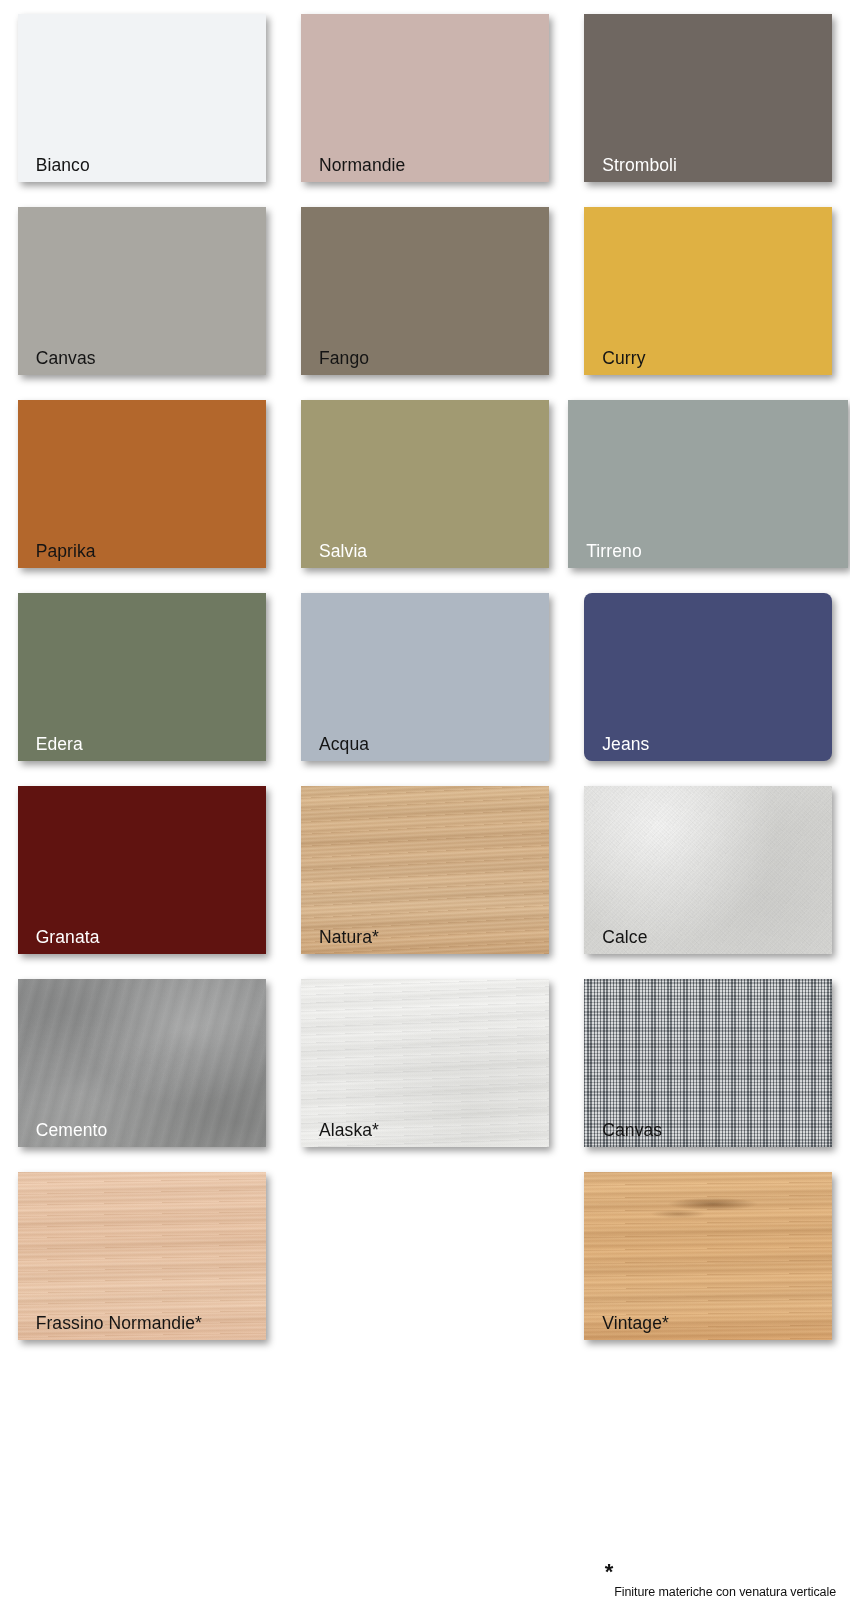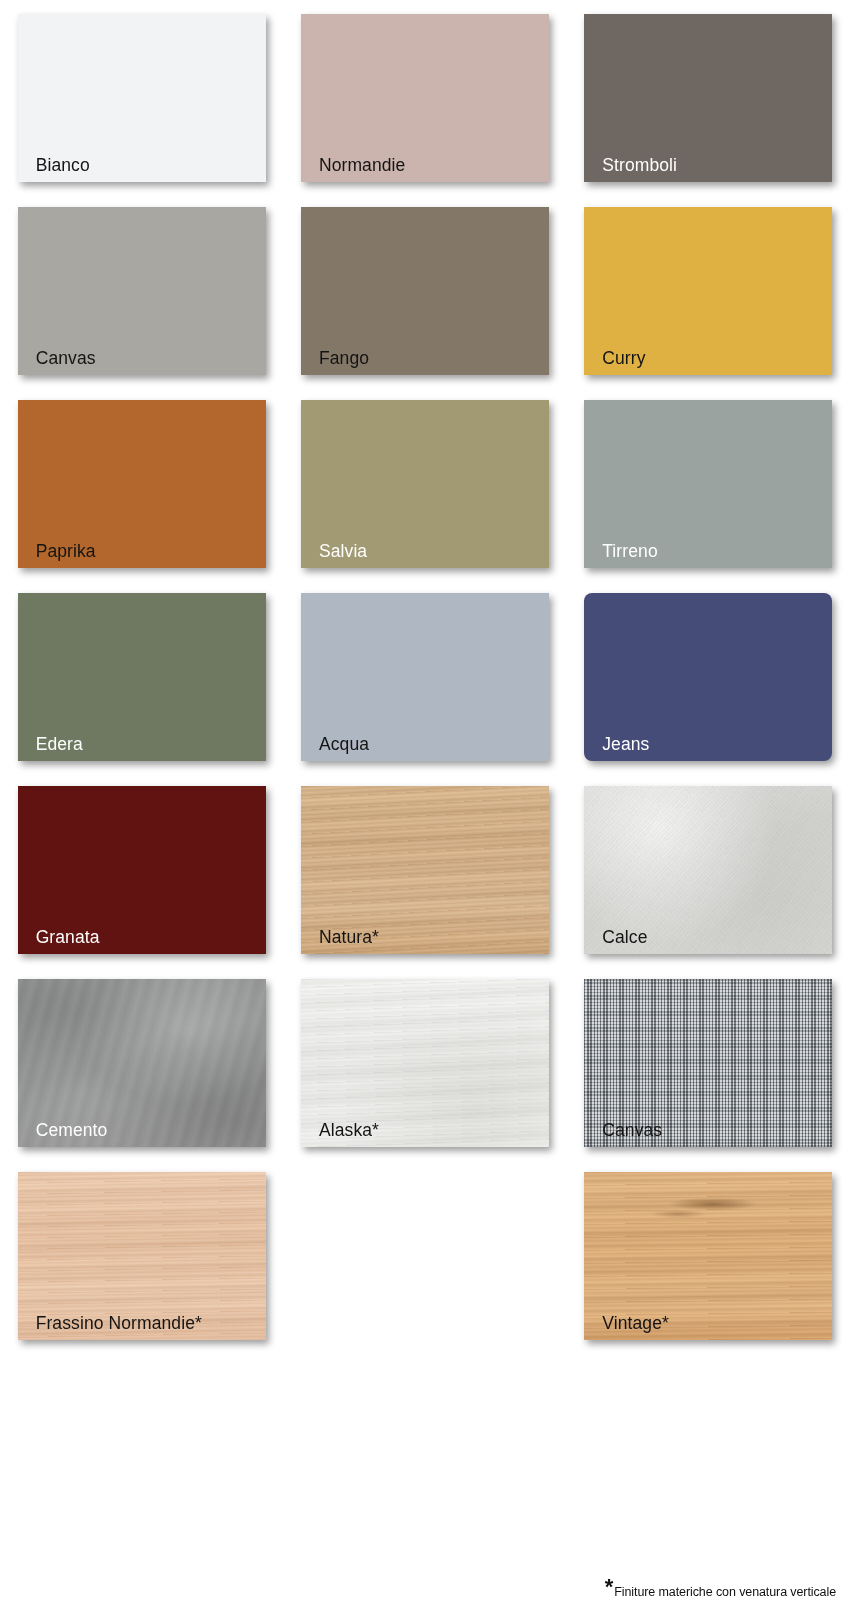--- a/index.html
+++ b/index.html
@@ -189,21 +189,21 @@
   .footnote .star {
     font-size: 22px;
     line-height: 13px;
     font-weight: bold;
     margin-right: 1px;
   }
   .footnote .fn-text {
     font-size: 12.5px;
     line-height: 15px;
     letter-spacing: -0.1px;
-    margin-top: 5px;
+    margin-top: 20px;
   }
 </style>
 </head>
 <body>
 
 <div class="palette">
 
   <div class="grid" id="swatch-grid">
       <div class="cell">
         <div class="swatch" style="background: rgb(241, 243, 245);">
@@ -239,21 +239,21 @@
         <div class="swatch" style="background: rgb(179, 103, 44);">
           <span class="label dark">Paprika</span>
         </div>
       </div>
       <div class="cell">
         <div class="swatch" style="background: rgb(161, 154, 114);">
           <span class="label light">Salvia</span>
         </div>
       </div>
       <div class="cell">
-        <div class="swatch" style="background: rgb(154, 163, 160);">
+        <div class="swatch" style="background: rgb(154, 163, 160); padding-left: 32px;">
           <span class="label light">Tirreno</span>
         </div>
       </div>
       <div class="cell">
         <div class="swatch" style="background: rgb(111, 121, 97);">
           <span class="label light">Edera</span>
         </div>
       </div>
       <div class="cell">
         <div class="swatch" style="background: rgb(174, 183, 194);">

